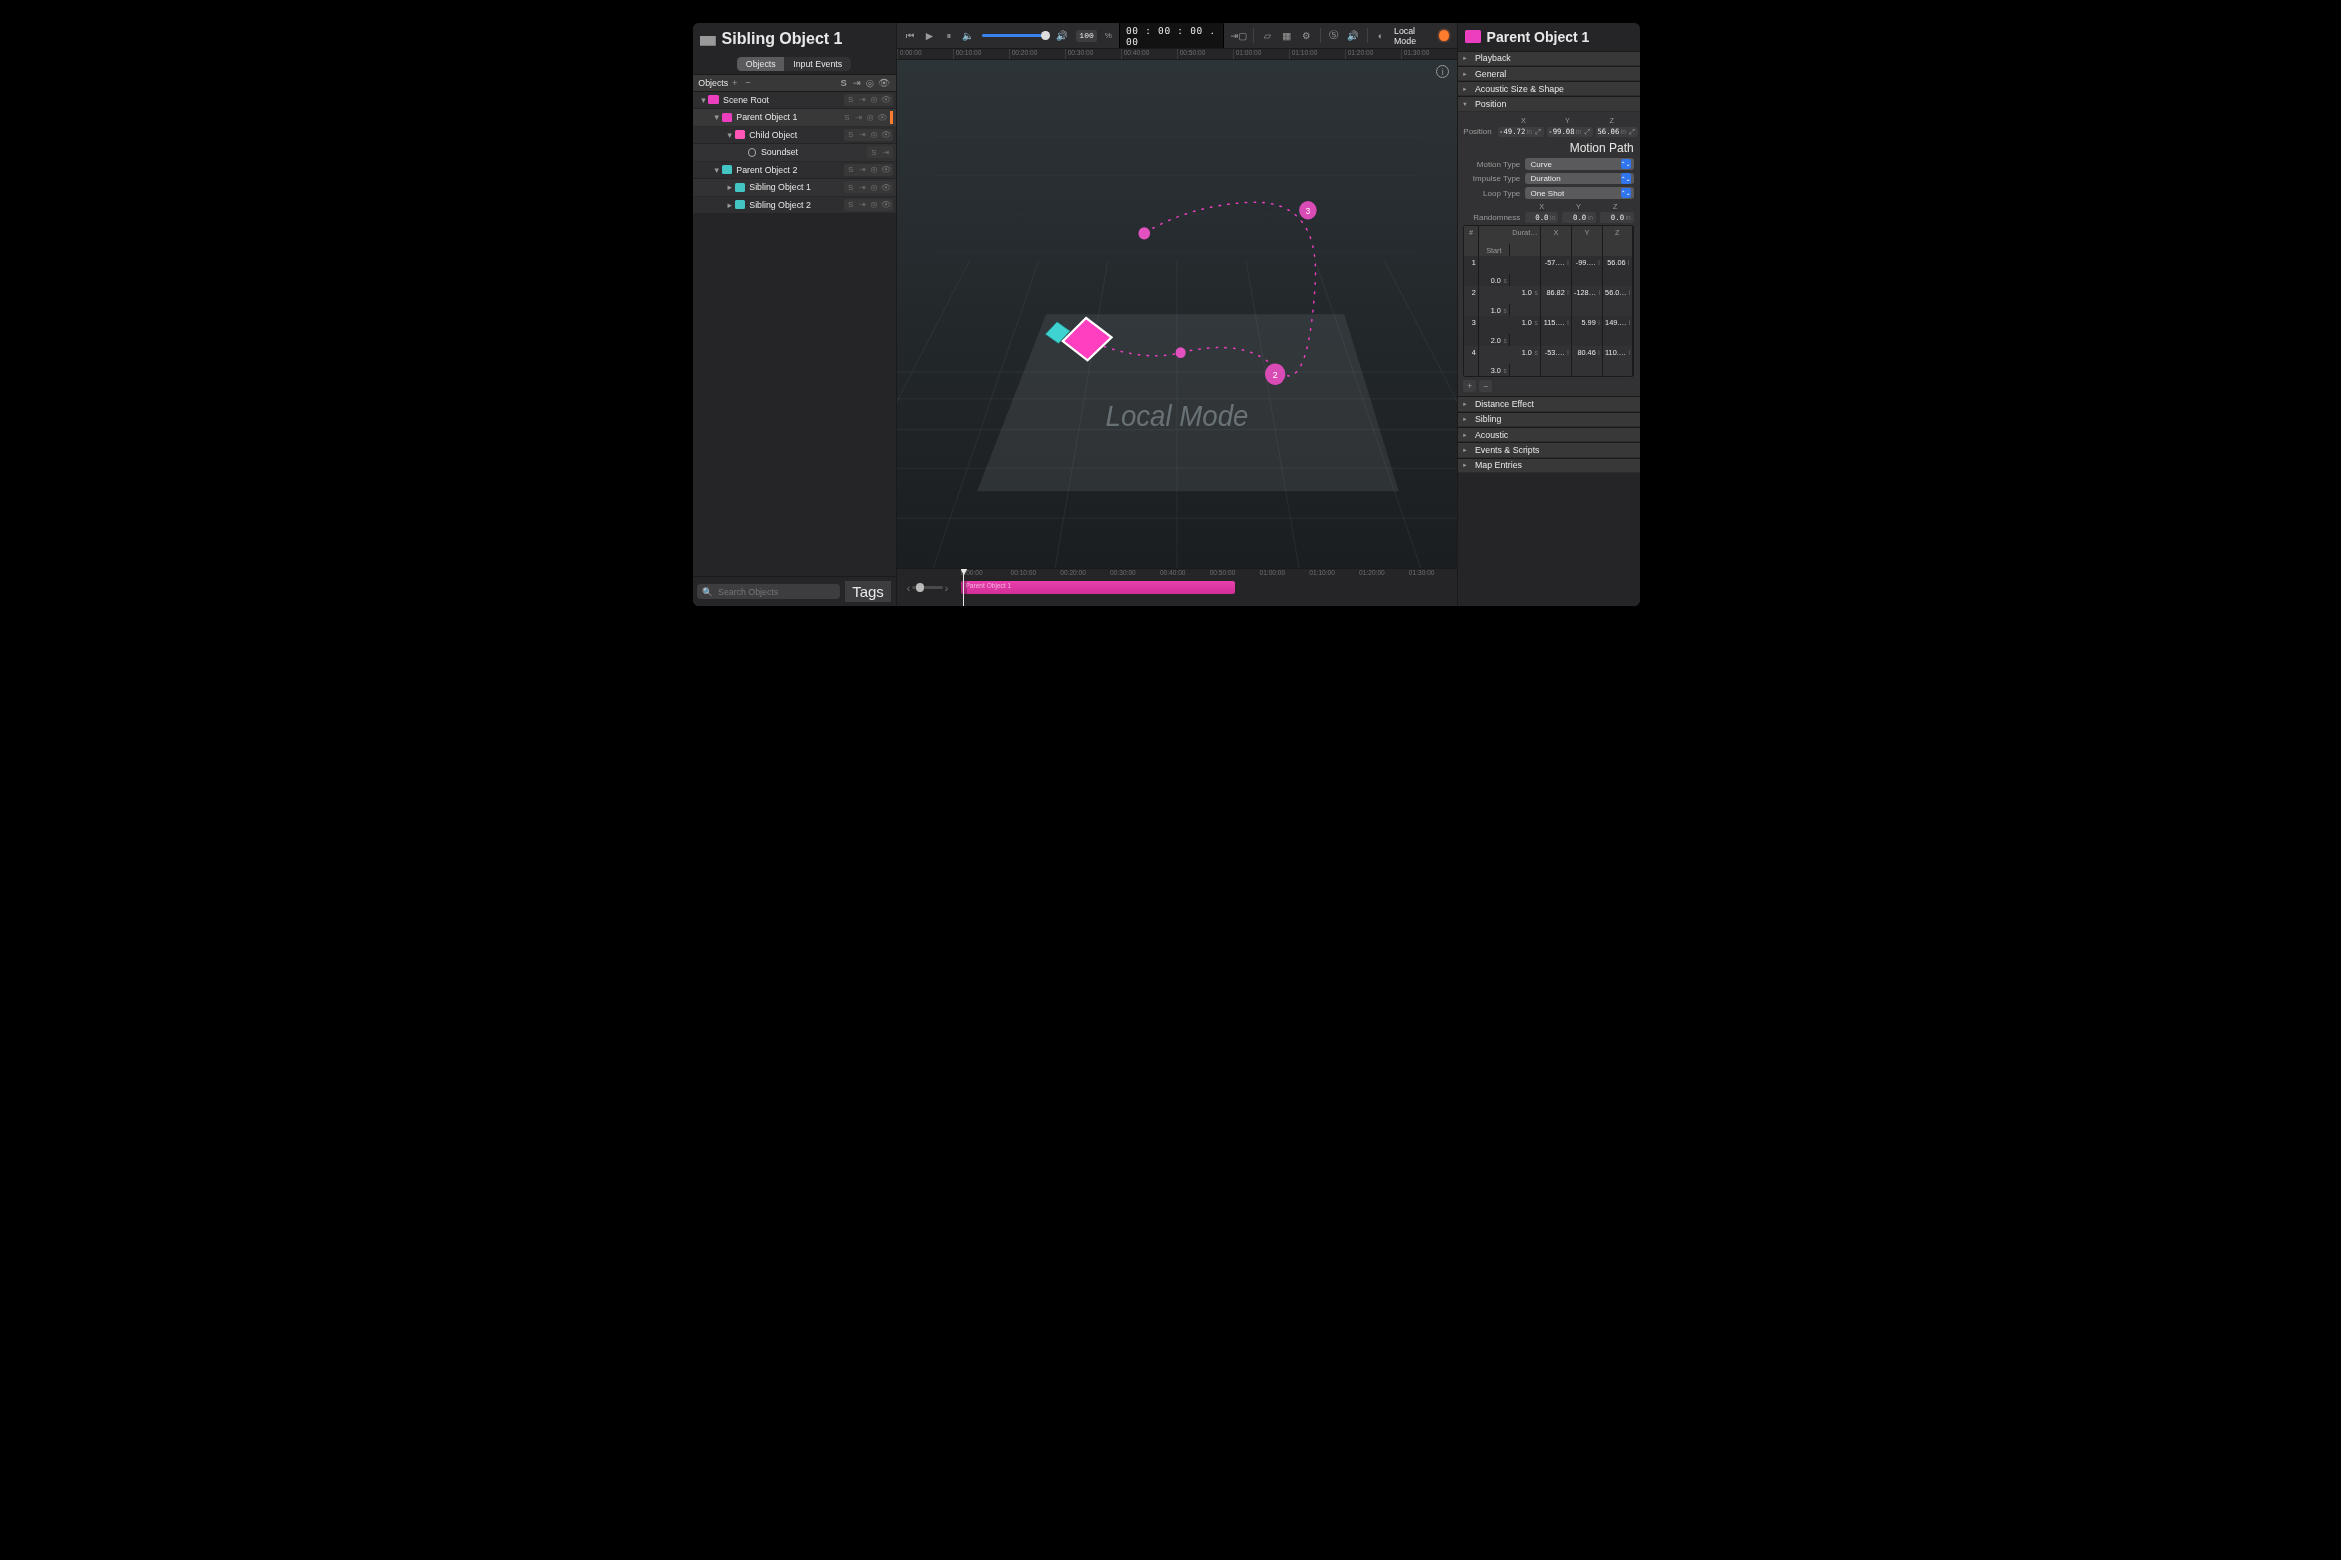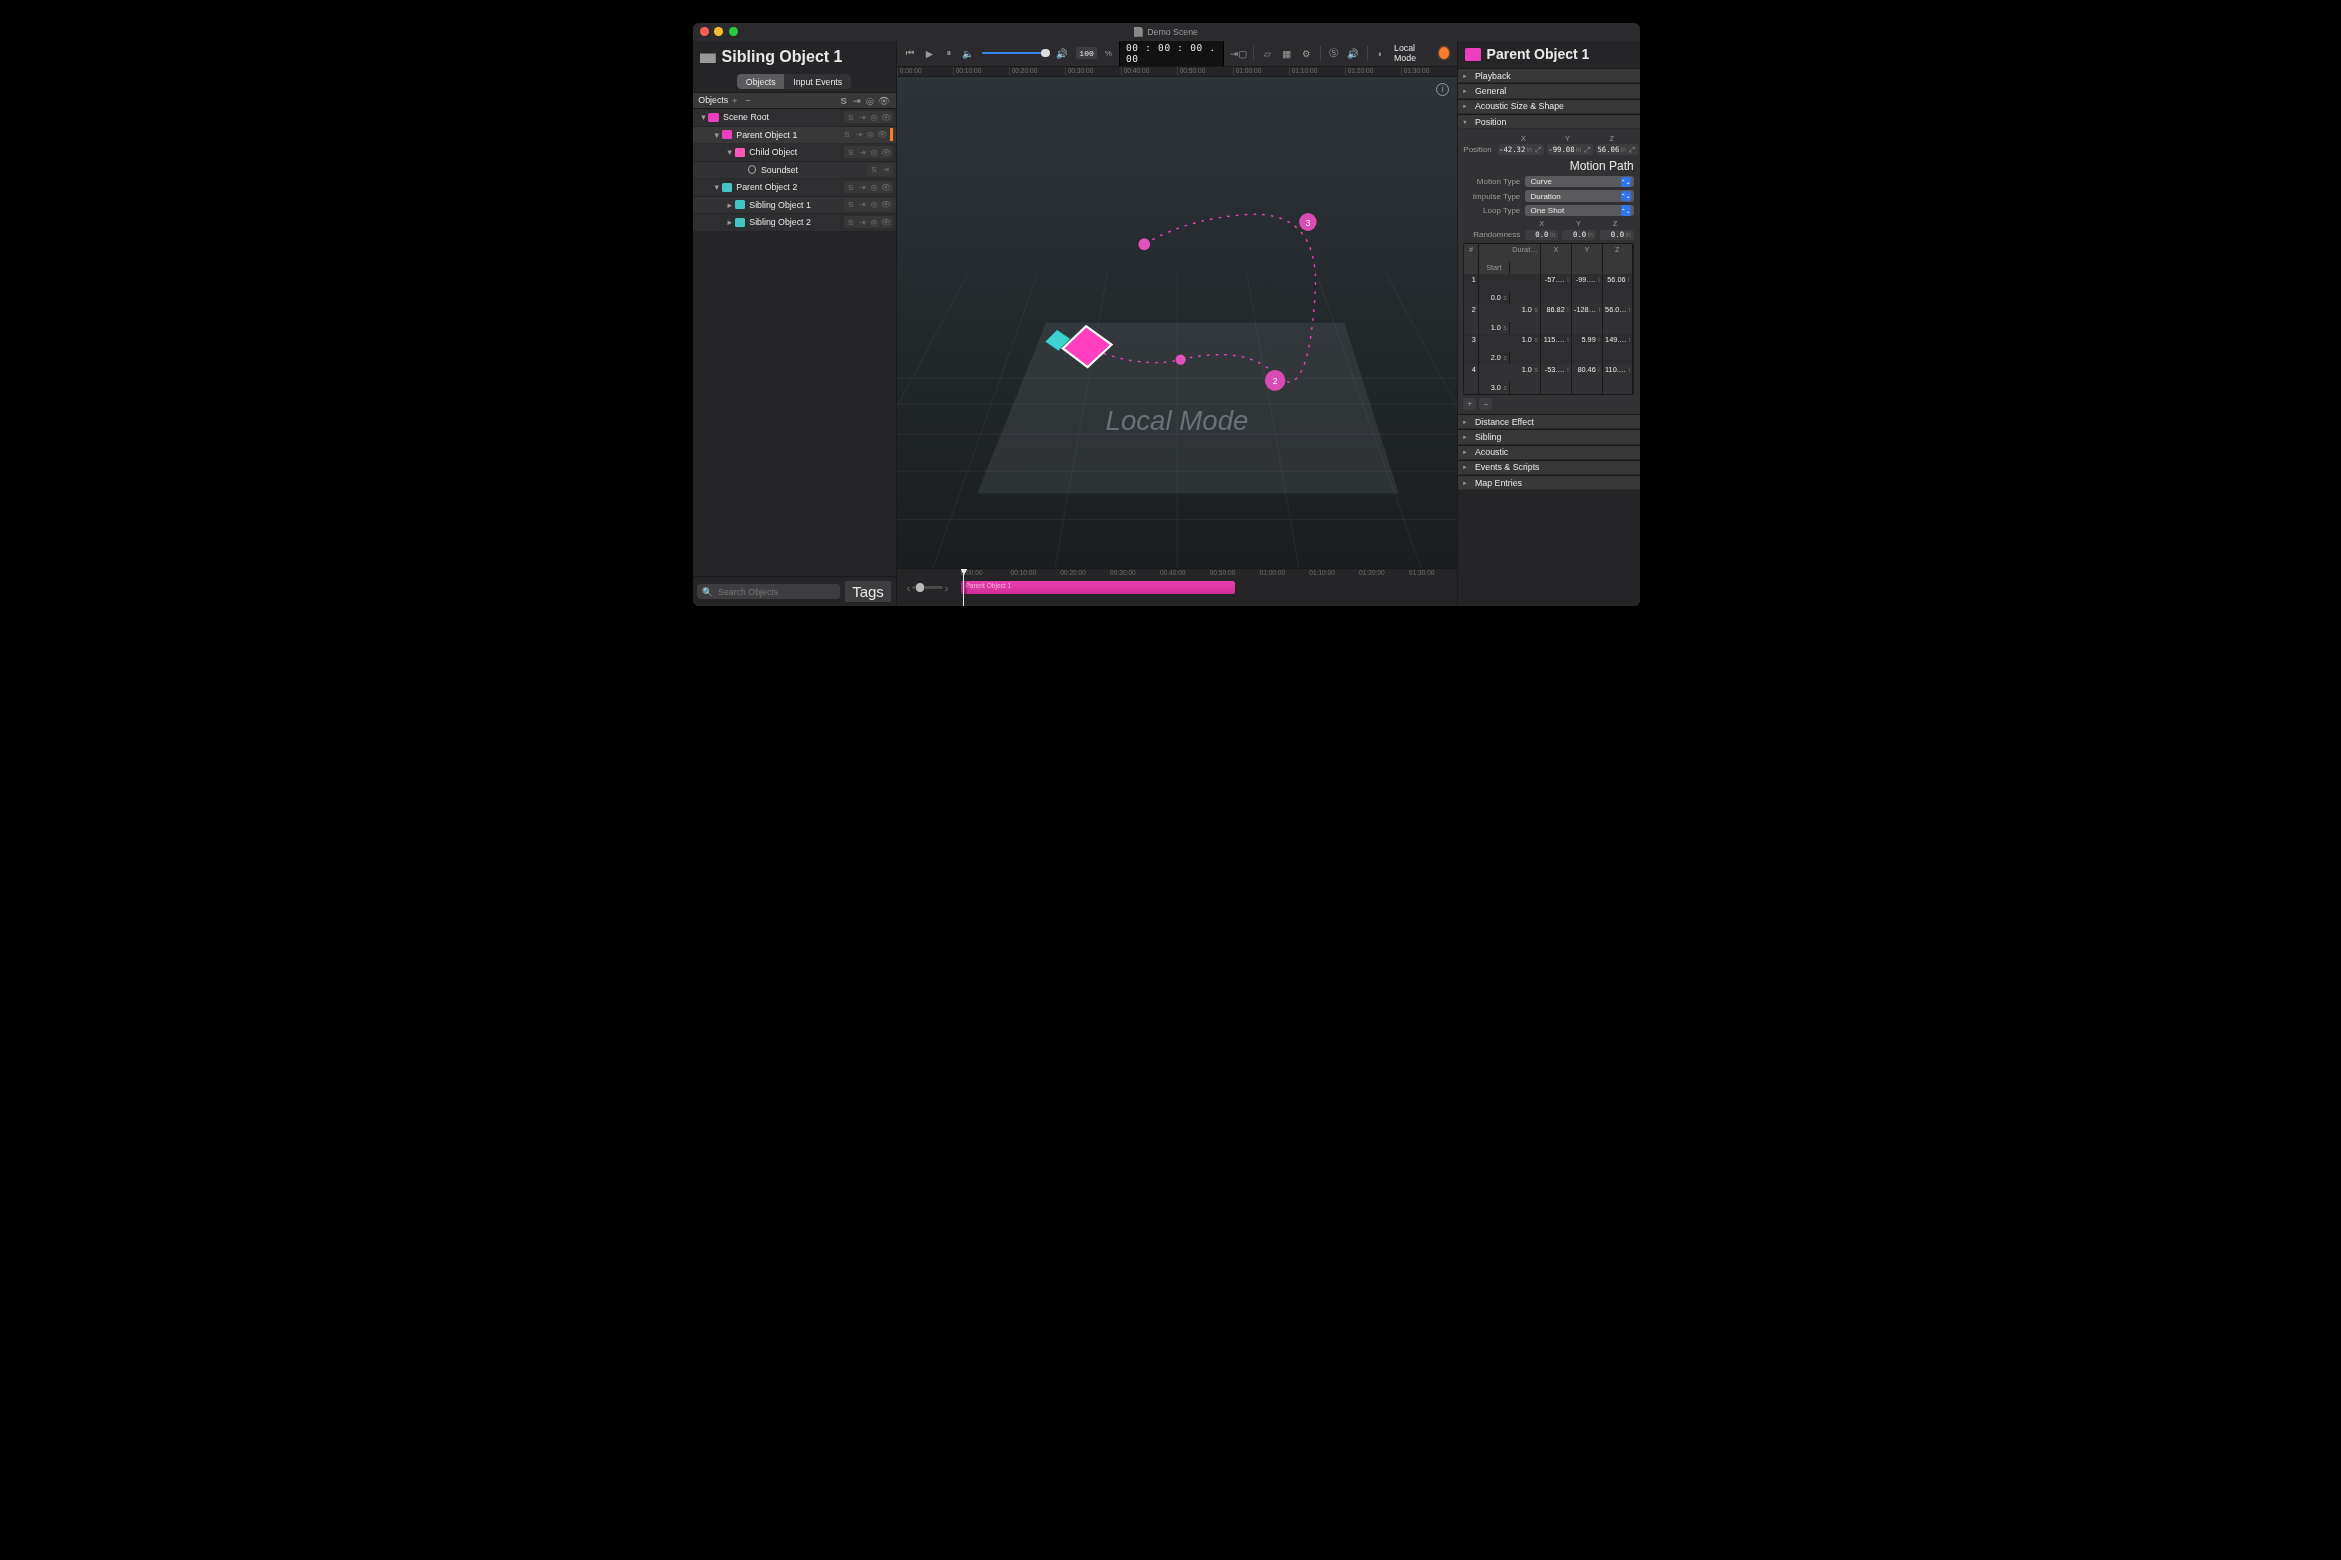--- a/index.html
+++ b/index.html
@@ -148,31 +148,20 @@
   .tbl-btns div{width:13px;height:11.7px;background:var(--input-bg);border-radius:2.2px;display:flex;align-items:center;justify-content:center;cursor:pointer;color:var(--text-dim);font-size:8.8px;}
 
   .insp-rest{flex:1;}
 </style>
 </head>
 <body>
 
 <div class="stage">
  <div class="window">
 
-  <div class="titlebar">
-    <div class="traffic">
-      <span class="tclose"></span>
-      <span class="tmin"></span>
-      <span class="tmax"></span>
-    </div>
-    <div class="title-center">
-      <span class="doc-icon"></span>
-      <span>Demo Scene</span>
-    </div>
-  </div>
 
   <div class="cols">
 
    <div class="sidebar">
      <div class="sidebar-title">
        <span class="clapper"></span>
        <span>Sibling Object 1</span>
      </div>
      <div class="tabs-row">
        <div class="seg">
@@ -433,21 +422,21 @@
 
      <div class="section-body">
        <div class="xyz-header" style="padding-left:38px">
          <div>X</div>
          <div>Y</div>
          <div>Z</div>
        </div>
        <div class="pos-row">
          <span class="lbl">Position</span>
          <div class="num-input">
-                <span class="val">-42.32</span>
+                <span class="val">-49.72</span>
                 <span class="unit">in</span>
                 <span class="expand">⤢</span>
               </div>
          <div class="num-input">
                 <span class="val">-99.08</span>
                 <span class="unit">in</span>
                 <span class="expand">⤢</span>
               </div>
          <div class="num-input">
                 <span class="val">56.06</span>

